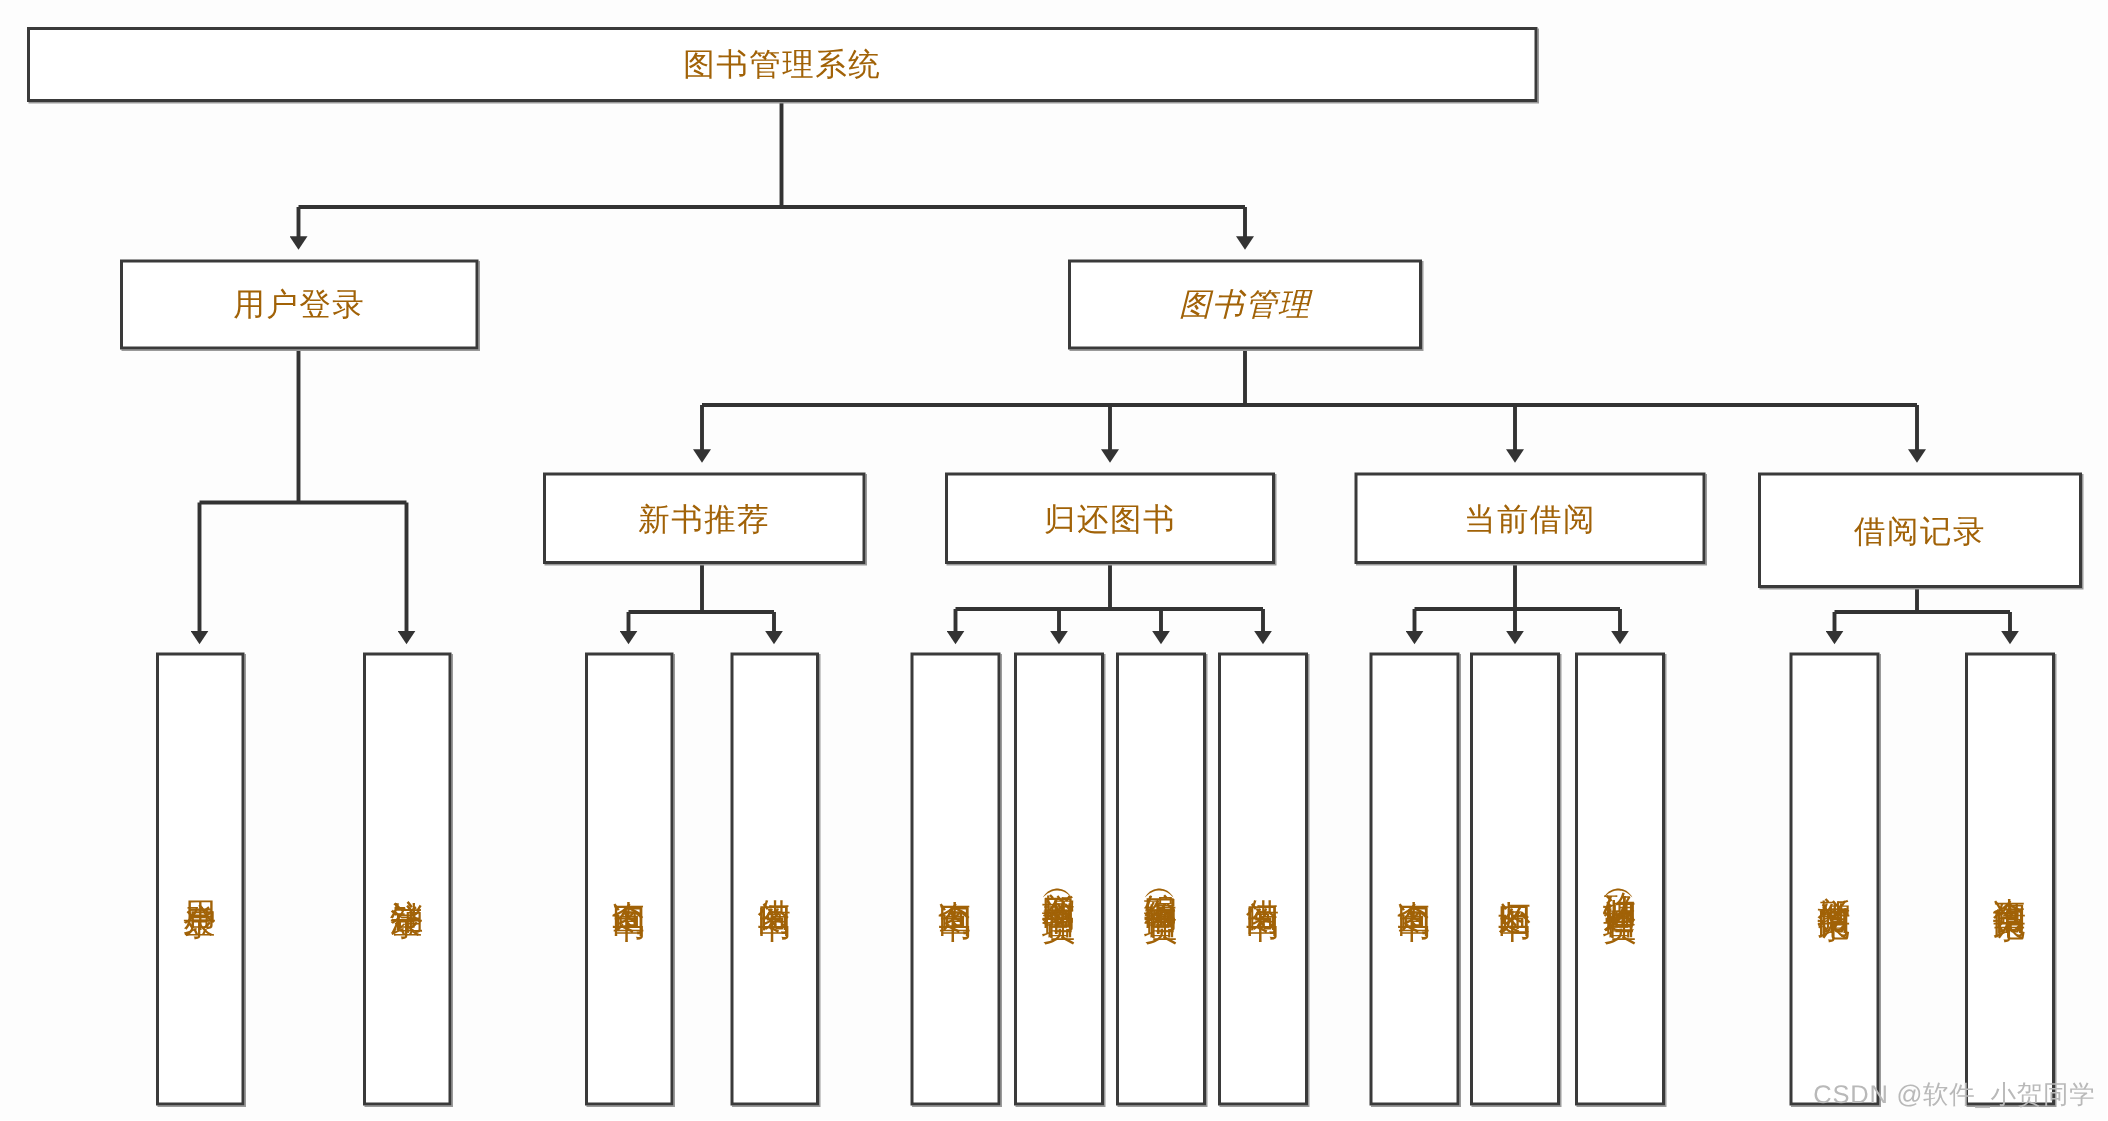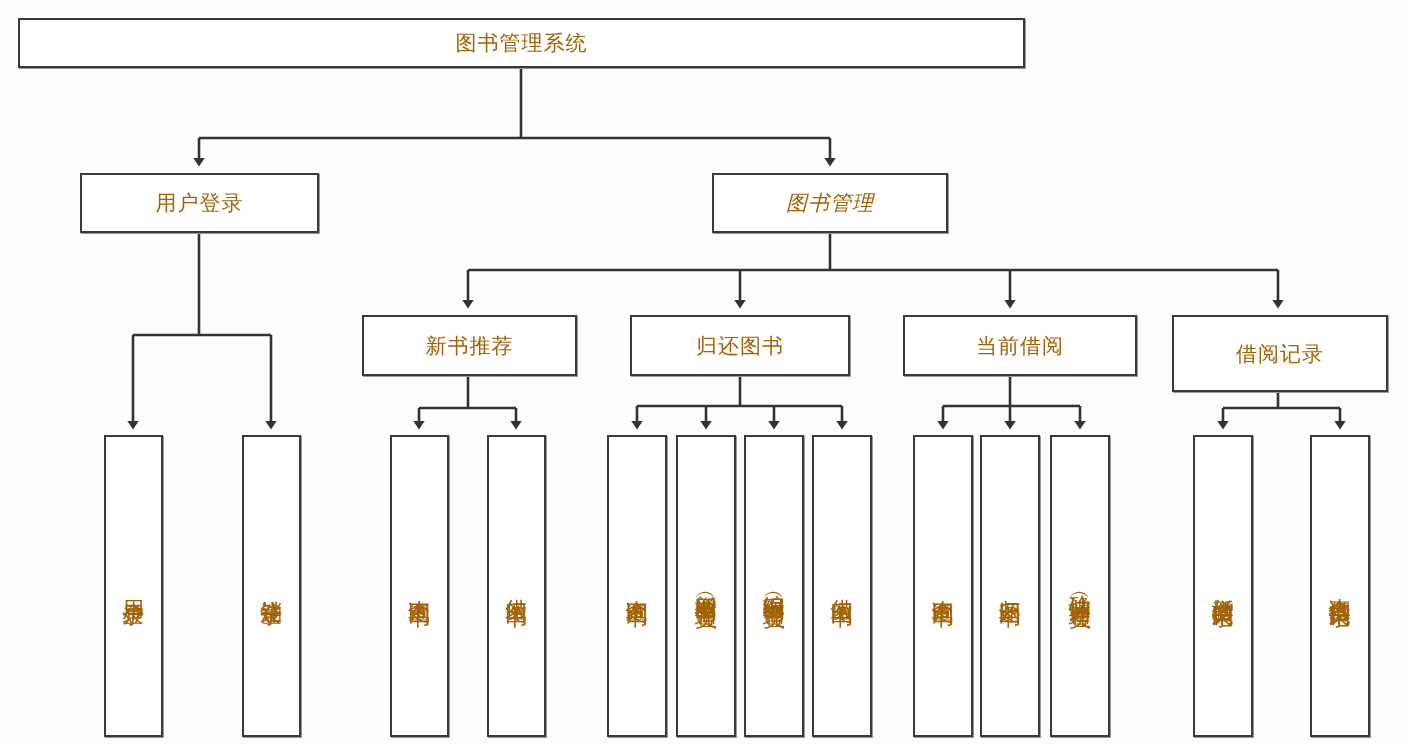--- a/index.html
+++ b/index.html
@@ -184,14 +184,15 @@
     <span class="vlabel">确认归还（管理员）</span>
   </div>
 
   <div class="node vert" style="left:1193px; top:435px; width:60px; height:302px;">
     <span class="vlabel">新增借阅记录</span>
   </div>
   <div class="node vert" style="left:1310px; top:435px; width:60px; height:302px;">
     <span class="vlabel">查询借阅记录</span>
   </div>
 
+  <div class="watermark">CSDN @软件_小贺同学</div>
 
 </div>
 
 </body></html>

